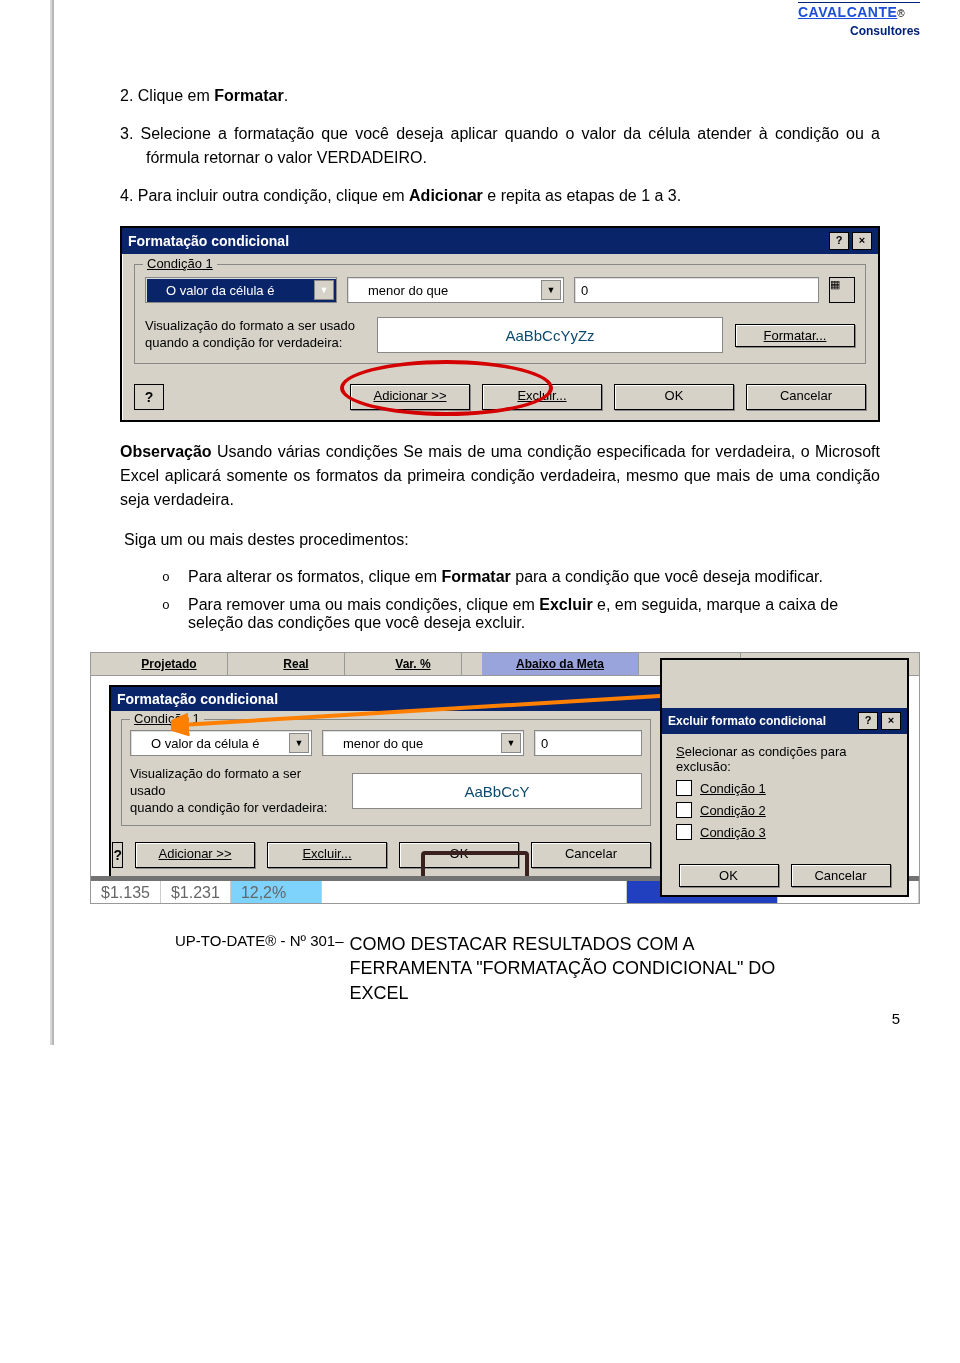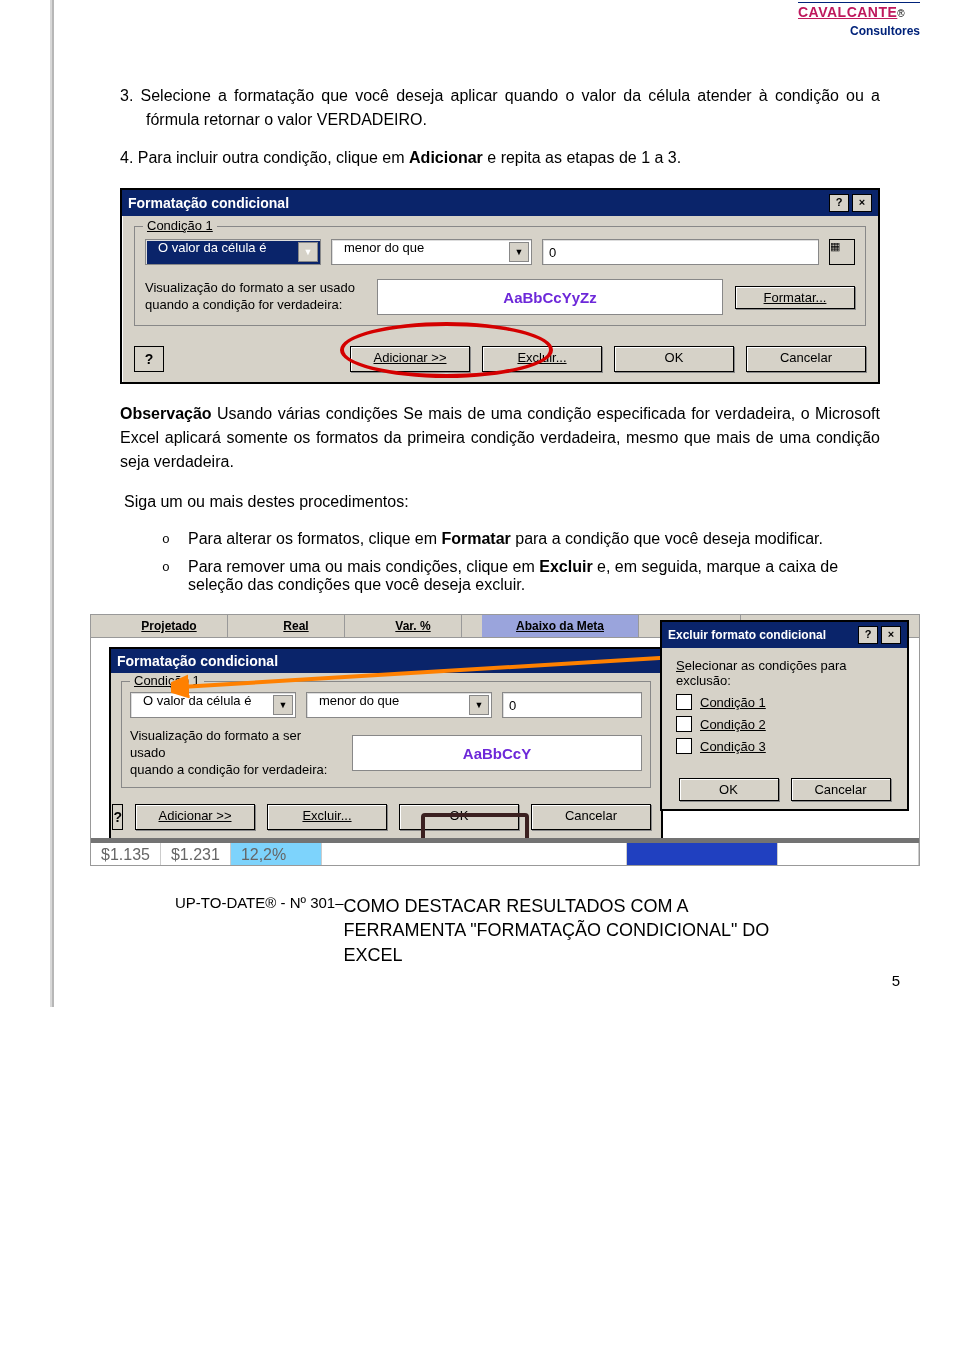--- a/index.html
+++ b/index.html
@@ -21,21 +21,21 @@
     border-right:2px solid #b7b7b7;
     box-shadow: inset -2px 0 0 #d8d8d8;
     background:#fff;
   }
   .brand {
     position:absolute;
     right:40px; top:2px;
     text-align:left;
     border-top:1px solid #00227a;
   }
-  .brand .b1 { font-size:14px; color:#be185d; font-weight:bold; text-decoration:underline; letter-spacing:0.5px;}
+  .brand .b1 { font-size:14px; color:#1d4ed8; font-weight:bold; text-decoration:underline; letter-spacing:0.5px;}
   .brand .b2 { font-size:12px; color:#00227a; font-weight:bold; margin-left:52px;}
   .brand .reg { font-size:10px;}
   .content {
     margin-left:120px;
     margin-right:80px;
     padding-top:70px;
     font-size:16px;
     color:#000;
   }
   .content p { line-height:1.5; }
@@ -64,27 +64,27 @@
     justify-content:space-between;
     align-items:center;
     font-weight:bold;
   }
   .titlebtns { display:flex; gap:3px;}
   .tbtn { width:18px; height:16px; background:#d6d2c8; border:1px solid #000; font-size:11px; line-height:14px; text-align:center; color:#000; font-weight:bold;}
   .dcontent { padding:10px 12px;}
   .group { border:1px solid #888; padding:12px 10px 10px 10px; position:relative; background:#d6d2c8;}
   .group-label { position:absolute; top:-9px; left:8px; font-size:13px; background:#d6d2c8; padding:0 4px;}
   .row { display:flex; align-items:center; gap:10px; }
-  .combo { background:#fff; border:1px solid #888; box-shadow: inset 1px 1px 0 #ddd; height:24px; display:flex; align-items:flex-start; padding:0 12px; font-size:13px; position:relative;}
+  .combo { background:#fff; border:1px solid #888; box-shadow: inset 1px 1px 0 #ddd; height:24px; display:flex; align-items:center; padding:0 20px; font-size:13px; position:relative;}
   .combo .arrow { position:absolute; right:2px; top:2px; width:18px; height:18px; background:#d6d2c8; border:1px solid #888; display:flex; align-items:center; justify-content:center; font-size:9px;}
   .txtinput { background:#fff; border:1px solid #888; box-shadow: inset 1px 1px 0 #ddd; height:24px; padding:0 6px; font-size:13px; display:flex; align-items:center; flex:1;}
   .smallbtn { background:#d6d2c8; border:1px solid #000; width:24px; height:24px; font-size:11px;}
   .fmt-row { display:flex; align-items:center; margin-top:14px; gap:12px;}
   .fmt-text { font-size:13px; line-height:1.3; width:220px;}
-  .preview { flex:1; background:#fff; border:1px solid #888; height:34px; display:flex; align-items:center; justify-content:center; font-weight:bold; color:#6d28d9; font-size:15px;}
+  .preview { flex:1; background:#fff; border:1px solid #888; height:34px; display:flex; align-items:center; justify-content:center; font-weight:normal; color:#0c4a6e; font-size:15px;}
   .btn { background:#d6d2c8; border:1px solid #000; box-shadow:1px 1px 0 #888, inset 1px 1px 0 #fff; font-size:13px; padding:3px 14px; min-width:90px; text-align:center;}
   .btnrow { display:flex; justify-content:flex-end; gap:12px; padding:10px 12px;}
   .qbtn { background:#d6d2c8; border:1px solid #000; width:28px; height:24px; font-size:14px; font-weight:bold; display:flex; align-items:center; justify-content:center;}
 
   .red-ellipse { border:4px solid #d40000; border-radius:50%; position:absolute; pointer-events:none;}
 
   .underline { text-decoration:underline;}
 
   .lower-screenshot {
     margin:20px 40px 0 90px;
@@ -131,38 +131,42 @@
   }
   .price-row span { padding:3px 10px; border-right:1px solid #ccc;}
   .blue-cell { background:#2040c0; width:130px;}
   .pp-cell { background:#7dd3fc; width:70px;}
 
   .footer {
     margin-left:175px;
     margin-top:28px;
     display:flex;
     align-items:flex-start;
+    gap:6px;
   }
   .footer .utd { font-size:15px;}
   .footer .ftitle { font-size:18px; color:#000; line-height:1.35;}
   .page-num { position:absolute; right:60px; bottom:18px; font-size:15px;}
 </style>
 </head>
 <body>
 
 <div class="page">
   <div class="left-margin"></div>
 
   <div class="brand">
     <span class="b1">CAVALCANTE</span><span class="reg">®</span><br>
     <span class="b2">Consultores</span>
   </div>
 
   <div class="content">
 
+    <p class="hanging">
+      <span>2.  Clique em </span><span class="bold">Formatar</span><span>.</span>
+    </p>
 
     <p class="hanging just">3.  Selecione a formatação que você deseja aplicar quando o valor da célula atender à condição ou a fórmula retornar o valor VERDADEIRO.</p>
 
     <p class="hanging">
       <span>4.  Para incluir outra condição, clique em </span><span class="bold">Adicionar</span><span> e repita as etapas de 1 a 3.</span>
     </p>
 
     <div class="dialog" style="position:relative;">
       <div class="titlebar">
         <span>Formatação condicional</span>
@@ -267,21 +271,21 @@
       <div class="btnrow" style="padding:8px 10px;">
         <div class="qbtn" style="margin-right:auto;">?</div>
         <div class="btn underline">Adicionar &gt;&gt;</div>
         <div class="btn underline">Excluir...</div>
         <div class="btn">OK</div>
         <div class="btn">Cancelar</div>
       </div>
     </div>
 
     <div class="sub2">
-      <div class="titlebar" style="font-size:12px;">
+      <div class="titlebar" style="font-size:12px;margin-top:48px;">
         <span>Excluir formato condicional</span>
         <div class="titlebtns">
           <div class="tbtn">?</div>
           <div class="tbtn">×</div>
         </div>
       </div>
       <div class="checklist">
         <div style="font-size:13px;">
           <span class="underline">S</span><span>elecionar as condições para exclusão:</span>
         </div>

